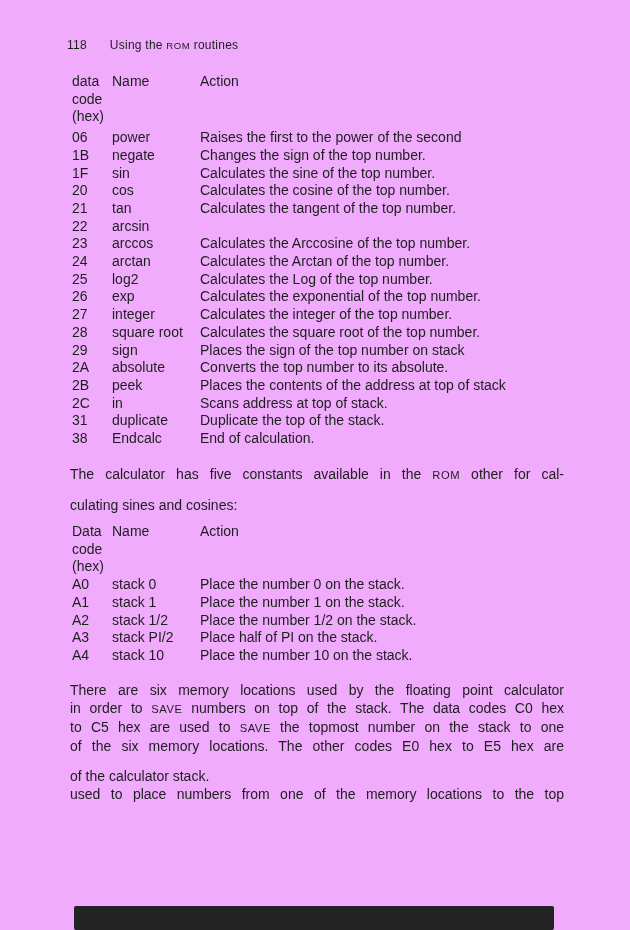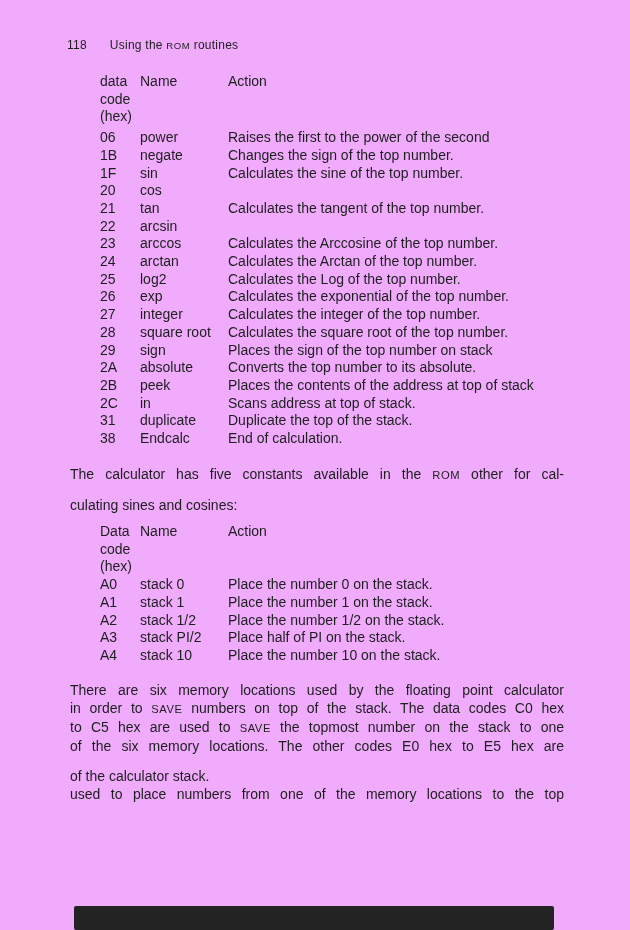--- a/index.html
+++ b/index.html
@@ -25,21 +25,21 @@
   .dtable {
     position: absolute;
     left: 72px;
     width: 496px;
     font-size: 14px;
     line-height: 17.7px;
   }
   .t1 { top: 73px; }
   .t2 { top: 523px; }
   .t1 .rows { margin-top: 3px; }
-  .trow { display: grid; grid-template-columns: 40px 88px 1fr; margin-left: 28px; }
+  .trow { display: grid; grid-template-columns: 40px 88px 1fr; }
   .trow span { white-space: nowrap; }
   .para {
     position: absolute;
     left: 70px;
     width: 494px;
     font-size: 14px;
     line-height: 17.9px;
   }
   .p1 { top: 466px; }
   .p2 { top: 682px; }
@@ -94,20 +94,21 @@
           <span>Changes the sign of the top number.</span>
         </div>
         <div class="trow">
           <span>1F</span>
           <span>sin</span>
           <span>Calculates the sine of the top number.</span>
         </div>
         <div class="trow">
           <span>20</span>
           <span>cos</span>
+          <span>Calculates the cosine of the top number.</span>
         </div>
         <div class="trow">
           <span>21</span>
           <span>tan</span>
           <span>Calculates the tangent of the top number.</span>
         </div>
         <div class="trow">
           <span>22</span>
           <span>arcsin</span>
         </div>

